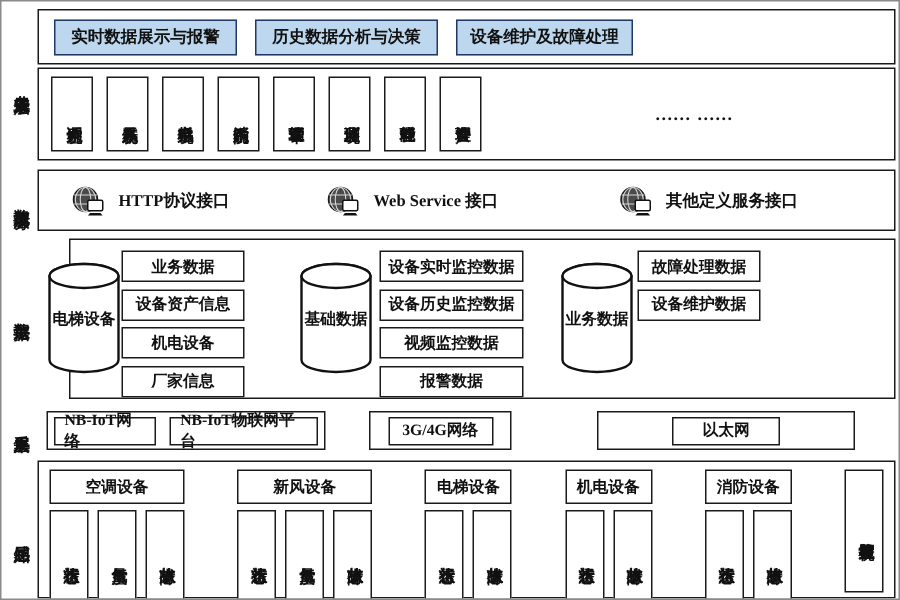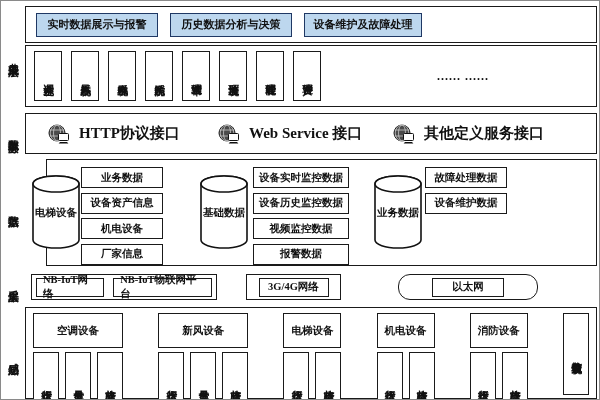--- a/index.html
+++ b/index.html
@@ -23,21 +23,21 @@
   
   .sys-row{display:flex;align-items:center;gap:9px;padding-left:8px;height:100%;}
   .vbox{
     box-sizing:border-box;border:1.3px solid #1a1a1a;background:#fff;
     writing-mode:vertical-rl;text-orientation:upright;
     display:flex;align-items:center;justify-content:center;font-size:10.5px;line-height:1;
   }
   .sys-box{width:28px;height:50px;}
   .dots{flex:1;text-align:center;font-size:12px;letter-spacing:1px;}
   
-  .svc-item{position:absolute;top:0;height:100%;display:flex;align-items:center;gap:8px;font-size:15px;justify-content:flex-end;}
+  .svc-item{position:absolute;top:0;height:100%;display:flex;align-items:center;gap:8px;font-size:11px;justify-content:flex-end;}
   .svc-icon{flex:0 0 auto;display:block;}
   
   .db-group-cyl{position:absolute;width:50px;height:76px;}
   .db-cyl-label{
     position:absolute;left:0;right:0;top:32px;text-align:center;font-size:10.5px;
   }
   .stack{position:absolute;display:flex;flex-direction:column;gap:4.5px;}
   .item-box{
     box-sizing:border-box;height:21px;border:1.3px solid #1a1a1a;background:#fff;
     display:flex;align-items:center;justify-content:center;font-size:10.5px;
@@ -49,21 +49,21 @@
   }
   .net-outer.center{justify-content:center;}
   .net-box{
     box-sizing:border-box;height:19px;border:1.2px solid #1a1a1a;background:#fff;
     display:flex;align-items:center;justify-content:center;font-size:10.5px;padding:0 6px;
   }
   
   .sense-row{display:flex;justify-content:space-between;align-items:flex-start;padding:5px 7px 0 7px;height:100%;box-sizing:border-box;}
   .dev-group{display:flex;flex-direction:column;}
   .dev-head{
-    box-sizing:border-box;height:35px;border:1.4px solid #1a1a1a;background:#fff;
+    box-sizing:border-box;height:23px;border:1.4px solid #1a1a1a;background:#fff;
     display:flex;align-items:center;justify-content:center;font-size:10.5px;padding:0 4px;
   }
   .dev-subs{display:flex;gap:6px;margin-top:4px;justify-content:center;}
   .sub-box{width:26px;height:60px;border-width:1.4px;}
   .standalone-box{width:26px;height:82px;border-width:1.4px;}
 </style>
 </head>
 <body>
 
 <div id="stage">
@@ -114,21 +114,21 @@
         <circle cx="10" cy="9" r="8" fill="#4a4a4a" stroke="#1a1a1a" stroke-width="1"></circle>
         <ellipse cx="10" cy="9" rx="3.5" ry="8" fill="none" stroke="#d8d8d8" stroke-width="0.7"></ellipse>
         <ellipse cx="10" cy="9" rx="6.8" ry="8" fill="none" stroke="#d8d8d8" stroke-width="0.7"></ellipse>
         <line x1="2.4" y1="6" x2="17.6" y2="6" stroke="#d8d8d8" stroke-width="0.7"></line>
         <line x1="2.4" y1="12" x2="17.6" y2="12" stroke="#d8d8d8" stroke-width="0.7"></line>
         <rect x="11.5" y="9.5" width="10" height="7" rx="1" fill="#fff" stroke="#111" stroke-width="1"></rect>
         <path d="M13 18 h7 l1.4 1.6 h-9.8 z" fill="#111"></path>
       </svg>
       <span>Web Service 接口</span>
     </div>
-    <div class="svc-item" style="left:366px;">
+    <div class="svc-item" style="left:386px;">
       <svg class="svc-icon" width="24" height="20" viewBox="0 0 24 20">
         <circle cx="10" cy="9" r="8" fill="#4a4a4a" stroke="#1a1a1a" stroke-width="1"></circle>
         <ellipse cx="10" cy="9" rx="3.5" ry="8" fill="none" stroke="#d8d8d8" stroke-width="0.7"></ellipse>
         <ellipse cx="10" cy="9" rx="6.8" ry="8" fill="none" stroke="#d8d8d8" stroke-width="0.7"></ellipse>
         <line x1="2.4" y1="6" x2="17.6" y2="6" stroke="#d8d8d8" stroke-width="0.7"></line>
         <line x1="2.4" y1="12" x2="17.6" y2="12" stroke="#d8d8d8" stroke-width="0.7"></line>
         <rect x="11.5" y="9.5" width="10" height="7" rx="1" fill="#fff" stroke="#111" stroke-width="1"></rect>
         <path d="M13 18 h7 l1.4 1.6 h-9.8 z" fill="#111"></path>
       </svg>
       <span>其他定义服务接口</span>
@@ -179,21 +179,21 @@
   </div>
 
   <div style="position:absolute;left:24px;top:270px;width:572px;height:33px;">
     <div class="net-outer" style="left:6px;width:186px;">
       <div class="net-box">NB-IoT网络</div>
       <div class="net-box">NB-IoT物联网平台</div>
     </div>
     <div class="net-outer center" style="left:221px;width:95px;">
       <div class="net-box" style="width:70px;">3G/4G网络</div>
     </div>
-    <div class="net-outer center" style="left:373px;width:140px;border-radius:12px;">
+    <div class="net-outer center" style="left:373px;width:172px;">
       <div class="net-box" style="width:72px;">以太网</div>
     </div>
   </div>
 
   <div class="band" style="left:24px;top:306px;width:572px;height:92px;">
     <div class="sense-row">
       <div class="dev-group">
         <div class="dev-head">空调设备</div>
         <div class="dev-subs">
           <div class="vbox sub-box">运行状态</div>

